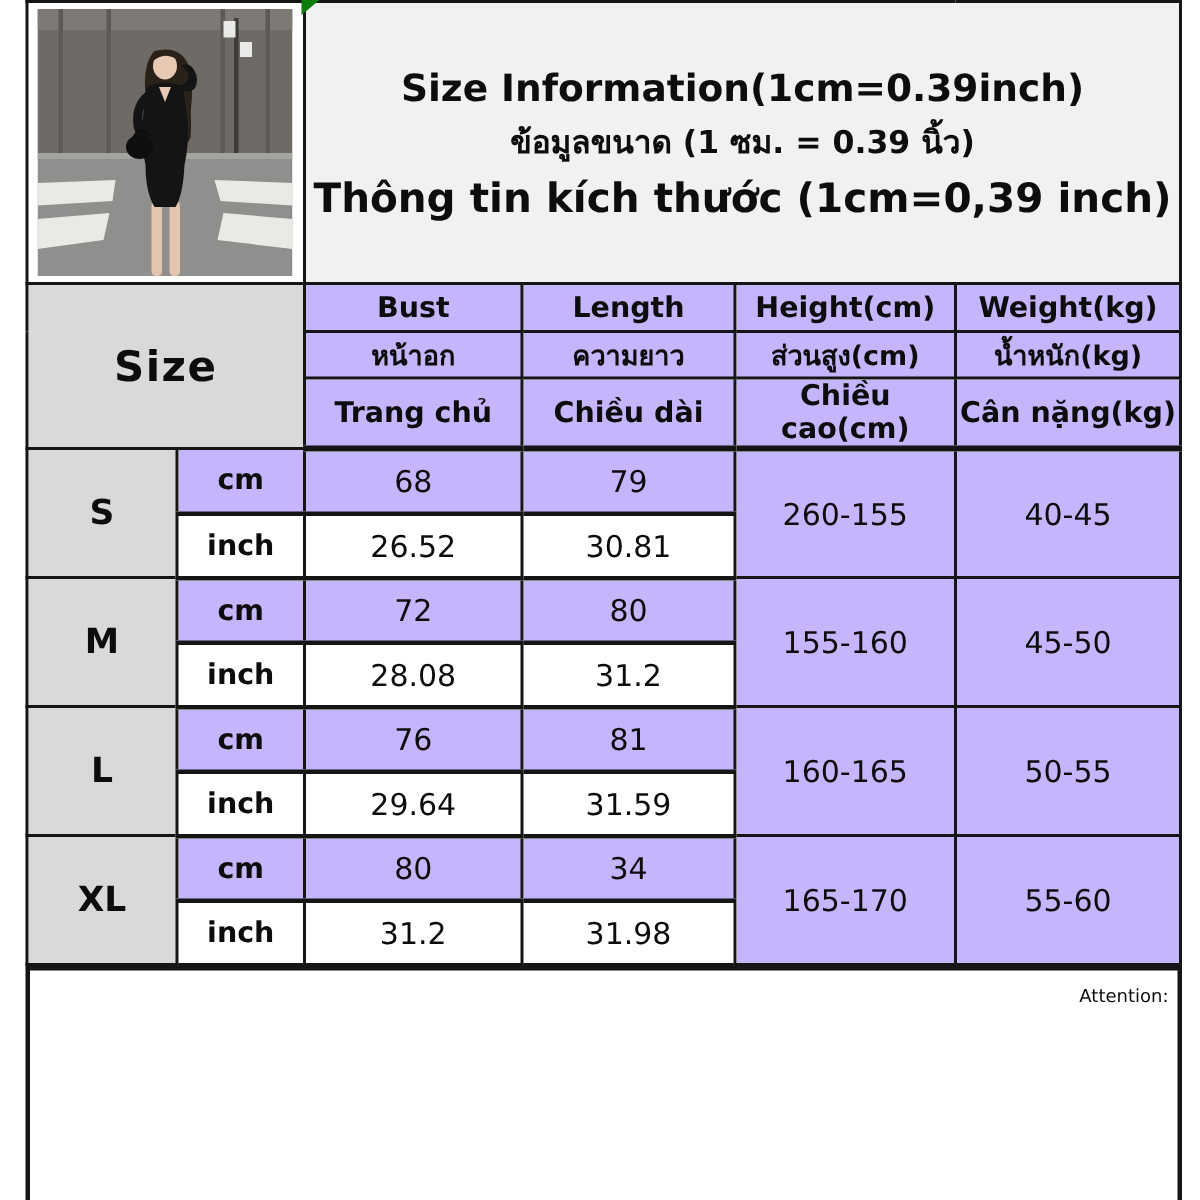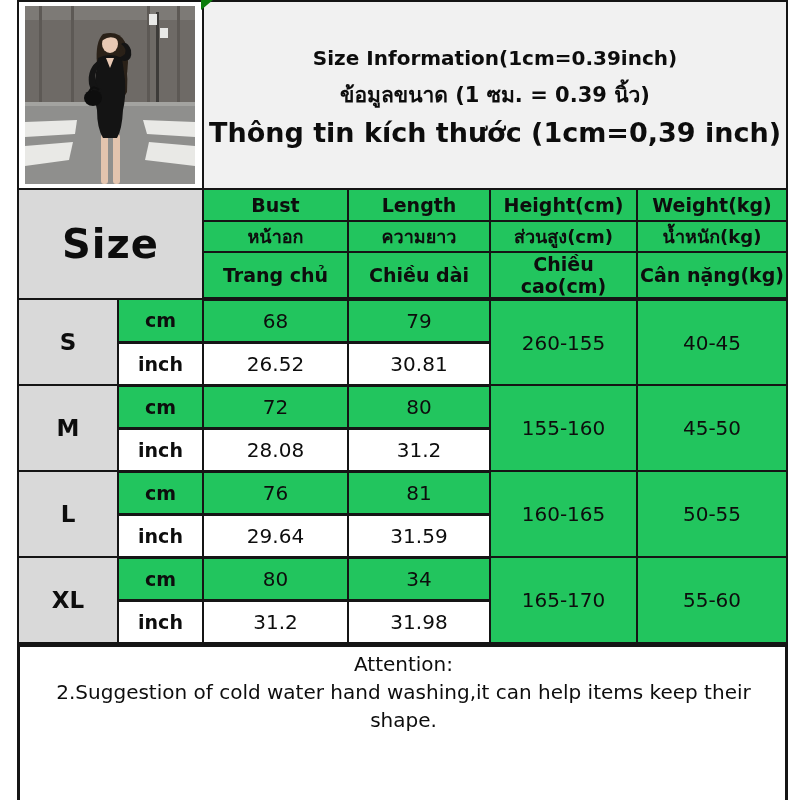--- a/index.html
+++ b/index.html
@@ -8,40 +8,40 @@
     font-family:"DejaVu Sans","Liberation Sans",sans-serif;
     color:#0d0d0d;-webkit-font-smoothing:antialiased;
   }
   .sheet{position:absolute;left:17px;top:0;width:771px;}
   table.size-table{border-collapse:collapse;table-layout:fixed;width:769px;}
   td{
     border:2px solid #151515;text-align:center;vertical-align:middle;
     padding:0;overflow:hidden;
   }
   .cell-gray{background:#d9d9d9;}
-  .cell-light{background:#22c55e;}
+  .cell-light{background:#c4b5fd;}
   .cell-white{background:#ffffff;}
   .photo-cell{background:#ffffff;}
   .title-cell{background:#f1f1f1;}
-  .title-en{font-size:20px;font-weight:bold;line-height:37px;}
+  .title-en{font-size:25px;font-weight:bold;line-height:37px;}
   .title-th{font-size:21px;font-weight:bold;line-height:37px;}
   .title-vi{font-size:27px;font-weight:bold;line-height:37px;}
-  .corner-label{font-size:40px;font-weight:bold;letter-spacing:1px;}
+  .corner-label{font-size:28px;font-weight:bold;letter-spacing:1px;}
   .hdr{font-size:19px;font-weight:bold;}
   .hdr-th{font-size:18px;font-weight:bold;}
   .size-letter{font-size:23px;font-weight:bold;}
   .unit{font-size:19px;font-weight:bold;}
   .val{font-size:20px;font-weight:400;}
   .thick-bottom{border-bottom-width:3px;}
   .thicker-bottom{border-bottom-width:4px;}
   .attention-box{
     width:751px;border:3px solid #151515;background:#ffffff;
     height:150px;padding:3px 6px 3px 8px;margin-top:0;
   }
-  .attention-text{font-size:20px;line-height:28px;text-align:center;}
+  .attention-text{font-size:12px;line-height:28px;text-align:right;}
   .green-corner{
     position:absolute;left:201px;top:0;width:0;height:0;
     border-top:10px solid #0a7c0a;border-right:12px solid transparent;
   }
   .photo-wrap{width:181px;height:184px;display:flex;align-items:center;justify-content:center;}
 </style>
 </head>
 <body>
 
 <div class="sheet">
@@ -182,17 +182,16 @@
     <tr style="height:43px">
       <td class="cell-white unit">inch</td>
       <td class="cell-white val">31.2</td>
       <td class="cell-white val">31.98</td>
     </tr>
   </tbody>
     </table>
 
   <div class="attention-box">
     <div class="attention-text">Attention:</div>
-    <div class="attention-text">2.Suggestion of cold water hand washing,it can help items keep their shape.</div>
   </div>
 </div>
 
 <div class="green-corner"></div>
 
 </body></html>

